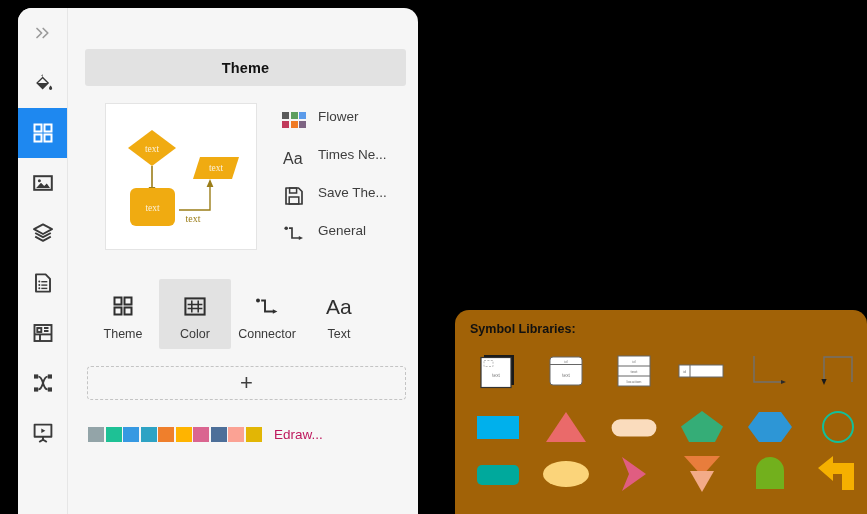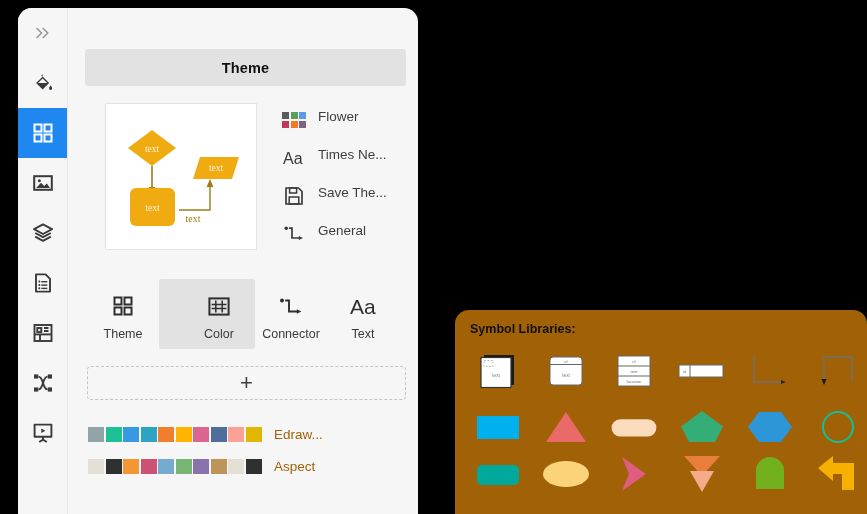--- a/index.html
+++ b/index.html
@@ -52,37 +52,37 @@
 
   .flowergrid{display:grid;grid-template-columns:repeat(3,7px);grid-template-rows:repeat(2,7px);gap:1.5px;}
   .flowergrid i{display:block;width:7px;height:7px;}
 
   
   .tabs{display:flex;margin:18px 0 0 20px;}
   .tab{
     width:72px;height:70px;display:flex;flex-direction:column;
     align-items:center;justify-content:center;cursor:pointer;border-radius:2px;
   }
-  .tab.sel{background:#e2e2e2;padding-left:24px;}
+  .tab.sel{background:#e2e2e2;}
   .tab .tabicon{height:30px;display:flex;align-items:flex-end;justify-content:center;color:#2f2f2f;}
   .tab .tablabel{font-size:12.5px;color:#3a3a3a;margin-top:9px;}
 
   
   .addbtn{
     margin:17px 12px 0 20px;height:32px;border:1.6px dashed #c4c4c4;border-radius:4px;
     display:flex;align-items:center;justify-content:center;cursor:pointer;
   }
   .addbtn .plus{font-size:22px;color:#3f3f3f;line-height:1;font-weight:300;}
 
   
   .palettes{margin:18px 0 0 21px;}
   .palrow{display:flex;align-items:center;height:32px;cursor:pointer;}
   .swatches{display:flex;}
   .swatches i{display:block;width:16px;height:15px;margin-right:1.5px;}
-  .palname{font-size:13.5px;color:#a16207;margin-left:11px;}
+  .palname{font-size:13.5px;color:#be185d;margin-left:11px;}
 
   
   .symcard{
     position:absolute;left:455px;top:310px;width:412px;height:204px;
     background:#a16207;border-radius:14px 14px 0 0;
   }
   .symtitle{
     position:absolute;left:15px;top:12px;font-size:12.5px;font-weight:bold;color:#111;
   }
   .symrow{position:absolute;display:flex;align-items:center;}
@@ -366,35 +366,20 @@
               <i style="background:#ffb400"></i>
               <i style="background:#da6590"></i>
               <i style="background:#4d6f99"></i>
               <i style="background:#fba294"></i>
               <i style="background:#e2b605"></i>
           </span>
           <span class="palname">Edraw...</span>
         </div>
 
 
-        <div class="palrow">
-          <span class="swatches">
-            <i style="background:#e5e0d6"></i>
-              <i style="background:#2f3131"></i>
-              <i style="background:#f49633"></i>
-              <i style="background:#cd5174"></i>
-              <i style="background:#75abce"></i>
-              <i style="background:#79b674"></i>
-              <i style="background:#8a73ab"></i>
-              <i style="background:#bf9459"></i>
-              <i style="background:#e5e0d6"></i>
-              <i style="background:#2f3131"></i>
-          </span>
-          <span class="palname">Aspect</span>
-        </div>
 
       </div>
 
     </div>
   </div>
 
   <div class="symcard">
 
     <div class="symtitle">Symbol Libraries:</div>
 

